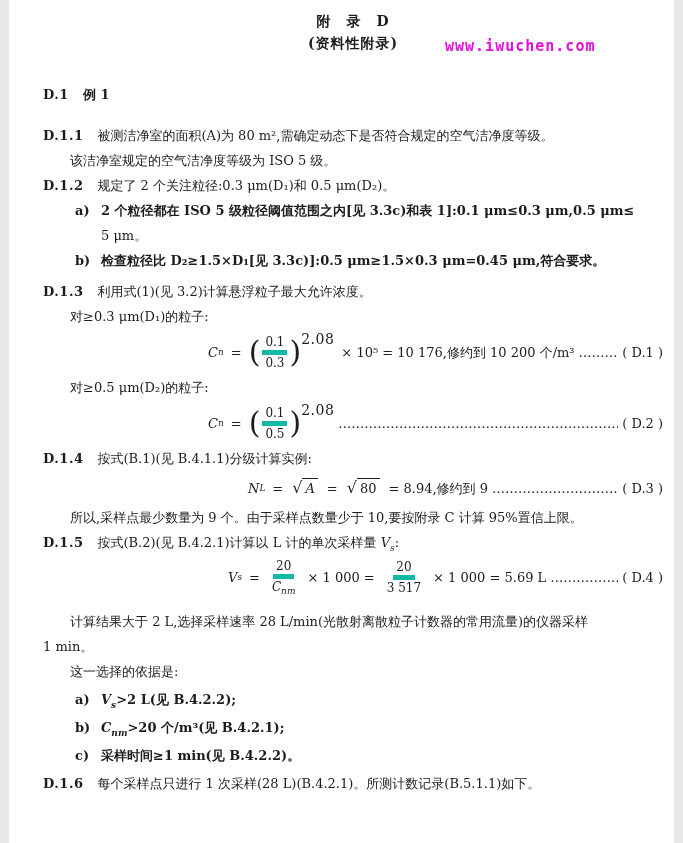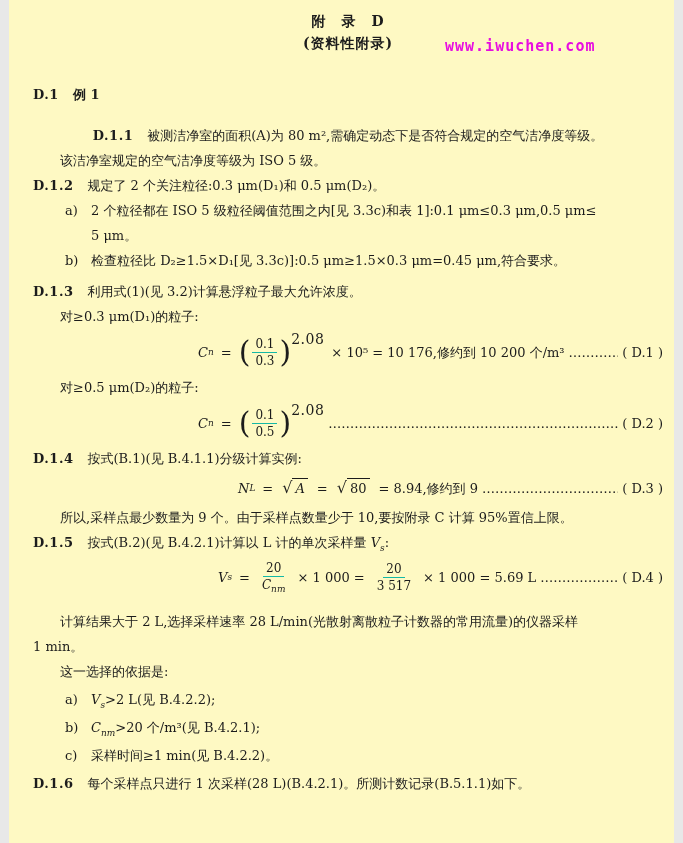--- a/index.html
+++ b/index.html
@@ -1,61 +1,61 @@
 <!DOCTYPE html>
 <html><head>
 <meta charset="utf-8">
 <style>
   html,body{margin:0;padding:0;background:#e8e8e8;}
   .page{
     position:relative;
     width:665px;height:843px;
     margin:0 auto;
-    background:#fef9c3;
+    background:#ffffff;
     box-sizing:border-box;
-    padding:6px 11px 0 24px;
+    padding:6px 11px 0 34px;
     font-family:"DejaVu Serif", serif;
     font-size:13px;line-height:25px;
     color:#1c1c1c;
     overflow:hidden;
   }
   .title-block{text-align:center;font-weight:bold;line-height:22px;padding-top:4px;}
   .title-line{font-size:14px;letter-spacing:1px;}
   .watermark{
     position:absolute;left:436px;top:34px;
     font-family:"DejaVu Sans Mono", monospace;
     font-size:15px;letter-spacing:1px;
     color:#e70ee0;font-weight:bold;
   }
   p{margin:0;padding:0;}
   .secnum{font-weight:bold;margin-right:14px;letter-spacing:0.5px;}
   .head-bold{font-weight:bold;}
   .mt-28{margin-top:28px;}
-  .mt-16{margin-top:16px;text-align:center;}
+  .mt-16{margin-top:16px;}
   .mt-10{margin-top:10px;}
   .mt-8{}
   .mt-6{margin-top:6px;}
   .mt-3{margin-top:3px;}
   .indent-2{padding-left:27px;}
-  .li{padding-left:58px;text-indent:-26px;}
+  .li{padding-left:58px;text-indent:-26px;font-weight:bold;}
   .li .marker{display:inline-block;width:26px;text-indent:0;}
   .li-cont{padding-left:58px;}
   .var{font-style:italic;font-family:"DejaVu Serif", serif;}
   sub.vsub{font-size:9px;line-height:1;}
   
   .formula-row{display:flex;align-items:center;}
   .fr-12{height:46px;margin-left:165px;}
   .fr-3{height:34px;margin-left:205px;}
   .fr-4{height:44px;margin-left:185px;}
   .f-op{margin:0 7px;}
   .f-rest{margin-left:7px;white-space:nowrap;}
   .leader{flex:1 1 0;overflow:hidden;white-space:nowrap;margin:0 4px;min-width:16px;}
   .f-label{white-space:nowrap;}
   .frac{display:inline-flex;flex-direction:column;align-items:center;font-size:12px;line-height:16px;margin:0 2px;}
-  .frac .fnum{border-bottom:1px solid #14b8a6;padding:0 3px;}
+  .frac .fnum{border-bottom:5px solid #14b8a6;padding:0 3px;}
   .frac .fden{padding:0 3px;}
   .big-paren{font-size:30px;font-weight:300;line-height:1;font-family:"DejaVu Serif", serif;}
   .f-exp{font-size:14px;position:relative;top:-13px;margin-left:0;letter-spacing:0.5px;}
   .sqrt{display:inline-flex;align-items:flex-start;margin:0 2px;}
   .radsign{font-size:16px;line-height:20px;}
   .radicand{border-top:1.4px solid #1c1c1c;padding:0 3px;line-height:19px;}
 </style>
 </head>
 <body>
 

